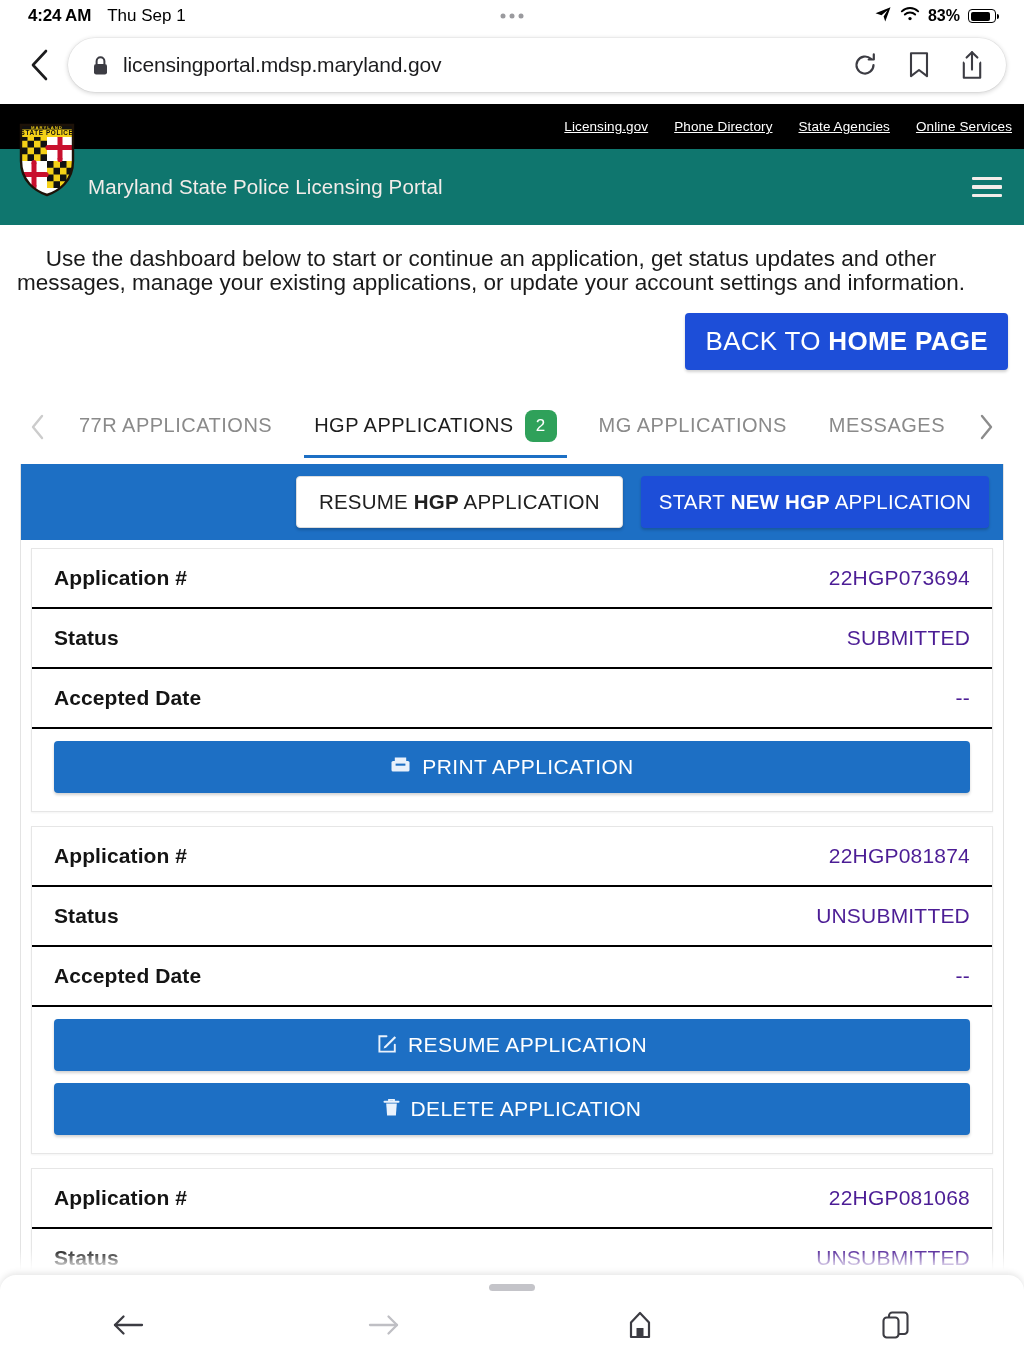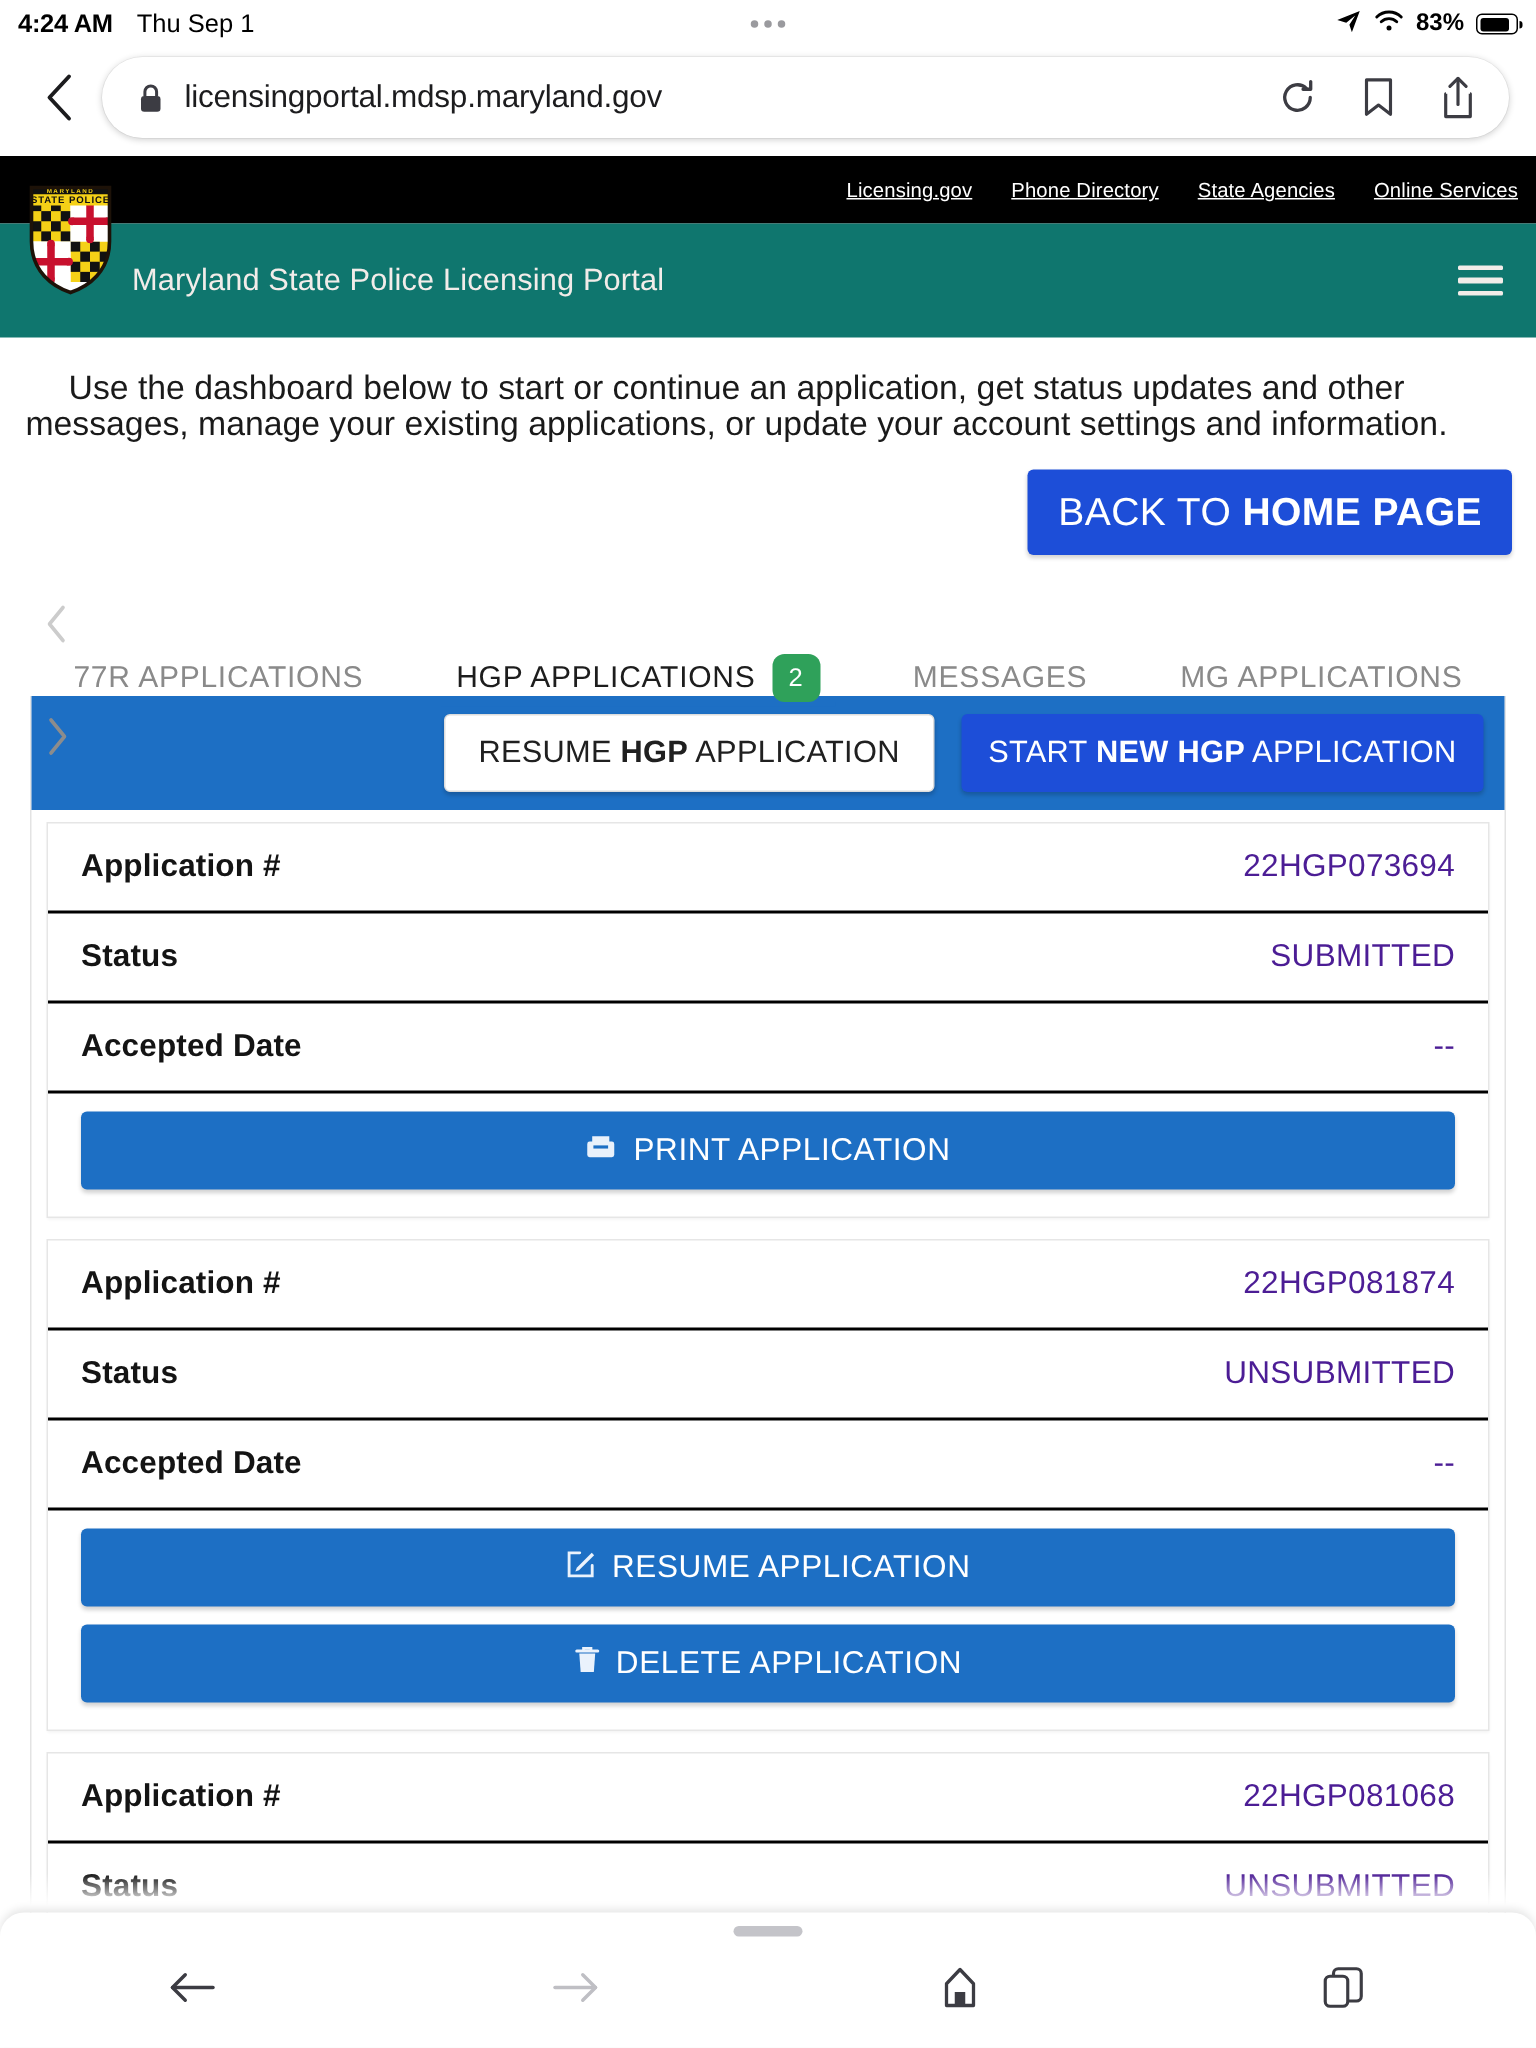--- a/index.html
+++ b/index.html
@@ -7,21 +7,21 @@
     width: 1024px; height: 1365px;
     font-family: "Liberation Sans", sans-serif;
     background: #ffffff;
     overflow: hidden;
   }
 
   
   .statusbar {
     height: 32px; width: 100%;
     display: flex; align-items: center;
-    padding: 0 12px;
+    padding: 0 28px;
     font-size: 17px; font-weight: 600; color: #000;
     position: relative;
   }
   .sb-left { display: flex; align-items: center; gap: 16px; }
   .sb-time { letter-spacing: -0.2px; }
   .sb-date { font-weight: 500; }
   .sb-dots {
     position: absolute; left: 50%; top: 50%;
     transform: translate(-50%,-50%);
     display: flex; gap: 4px;
@@ -110,21 +110,20 @@
     cursor: pointer;
     margin-left: 44px;
   }
   .btn-home b { font-weight: 700; }
 
   
   .tabs-row {
     display: flex; align-items: stretch;
     margin-top: 26px; padding: 0 6px;
     height: 62px;
-    flex-direction: column;
   }
   .tab-arrow {
     width: 40px; display: flex; align-items: center; justify-content: center;
     color: #c8c8c8; font-size: 30px; flex: 0 0 40px;
   }
   .tabs {
     flex: 1; display: flex; align-items: stretch; justify-content: space-around;
   }
   .tab {
     display: flex; align-items: center; justify-content: center; gap: 11px;
@@ -381,24 +380,24 @@
       </div>
       <div class="tabs">
         <div class="tab">
           <span>77R APPLICATIONS</span>
         </div>
         <div class="tab active">
           <span>HGP APPLICATIONS</span>
           <span class="tab-badge">2</span>
         </div>
         <div class="tab">
+          <span>MG APPLICATIONS</span>
+        </div>
+        <div class="tab">
           <span>MESSAGES</span>
-        </div>
-        <div class="tab">
-          <span>MG APPLICATIONS</span>
         </div>
       </div>
       <div class="tab-arrow">
         <svg width="18" height="28" viewBox="0 0 18 28">
             <path d="M5 3l9 11-9 11" stroke="#8c8c8c" stroke-width="2.4" fill="none" stroke-linecap="round" stroke-linejoin="round"></path>
           </svg>
       </div>
     </div>
 
     <div class="panel">

